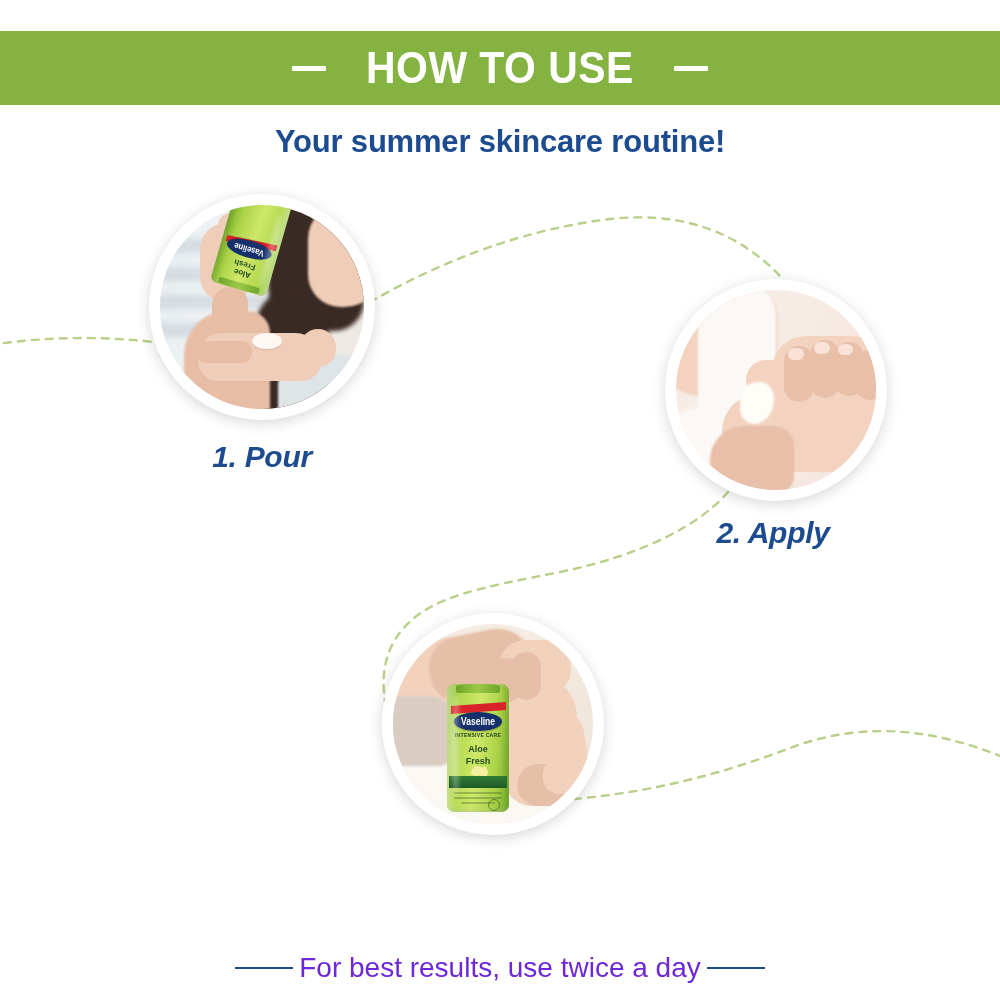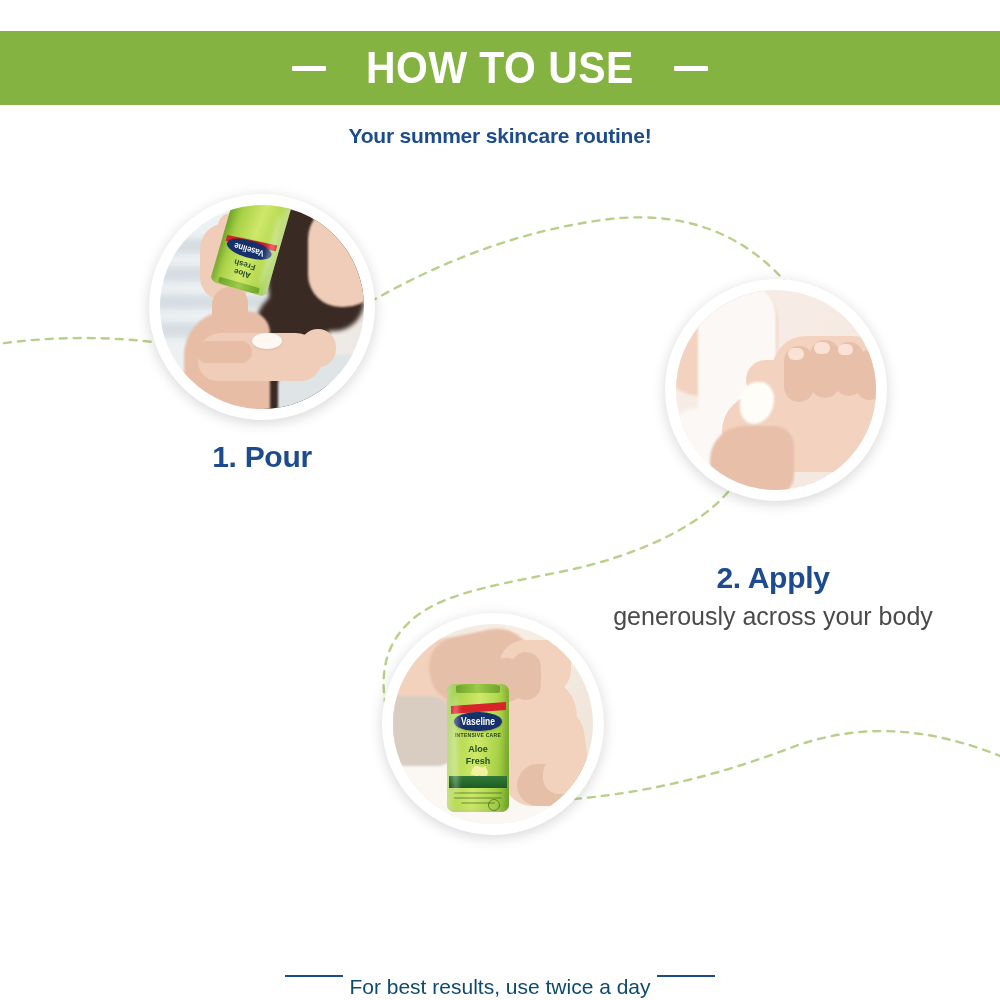--- a/index.html
+++ b/index.html
@@ -59,21 +59,21 @@
   .header-dash.right { margin-left: 30px; }
 
   
   .subtitle {
     position: absolute;
     left: 0;
     top: 124px;
     width: 1000px;
     text-align: center;
     color: #1c4b8f;
-    font-size: 21px;
+    font-size: 31px;
     font-weight: bold;
     letter-spacing: -0.2px;
     z-index: 5;
   }
 
   
   .step-circle {
     position: absolute;
     border-radius: 50%;
     background: #ffffff;
@@ -95,20 +95,21 @@
     z-index: 6;
     text-align: center;
   }
   .step-title {
     color: #1c4b8f;
     font-size: 30px;
     font-weight: bold;
     letter-spacing: -0.3px;
     line-height: 1.1;
     white-space: nowrap;
+    font-style: italic;
   }
   .step-sub {
     color: #4a4a4a;
     font-size: 25px;
     line-height: 1.25;
     margin-top: 7px;
     white-space: nowrap;
   }
 
   
@@ -121,25 +122,24 @@
     align-items: center;
     justify-content: center;
     z-index: 6;
   }
   .footer-rule {
     width: 58px;
     height: 2px;
     background: #1c4b8f;
   }
   .footer-text {
-    color: #0c4a6e;
-    font-size: 21px;
+    color: #6d28d9;
+    font-size: 28px;
     padding: 0 6px;
     white-space: nowrap;
-    margin-top: 23px;
   }
 
   
   .scene { position: absolute; inset: 0; }
 
   
   .s1-bg { position:absolute; inset:0; background:
       linear-gradient(100deg,#e8eef1 0%, #eef2f4 28%, #f2f0ec 55%, #ece7e2 100%); }
   .s1-blind { position:absolute; left:-10px; width:140px; height:14px;
       background:rgba(205,214,220,0.75); filter:blur(3px); }
@@ -339,23 +339,22 @@
 
         <div style="position:absolute; left:112px; top:58px; width:16px; height:12px; border-radius:7px; background:#fae3d6;"></div>
         <div style="position:absolute; left:138px; top:52px; width:16px; height:12px; border-radius:7px; background:#fae3d6;"></div>
         <div style="position:absolute; left:162px; top:54px; width:15px; height:11px; border-radius:7px; background:#fae3d6;"></div>
 
         <div style="position:absolute; left:64px; top:92px; width:34px; height:42px; border-radius:50% 40% 60% 40%; background:#fffdf8; filter:blur(1px);"></div>
       </div>
     </div>
   </div>
 
-  <div class="step-caption" style="left:588px; top:516px; width:370px;margin-top:45px;">
+  <div class="step-caption" style="left:588px; top:516px; width:370px;">
     <div class="step-title">2. Apply</div>
-    <div class="step-sub">generously across your body</div>
   </div>
 
   <div class="step-circle" style="left:382px; top:613px; width:222px; height:222px;">
     <div class="photo">
       <div class="scene">
         <div class="s3-bg"></div>
 
         <div class="s3-sheet" style="left:-20px; top:132px; width:260px; height:110px; border-radius:30px 20px 0 0; filter:blur(1px);"></div>
         <div class="s3-sheet" style="left:-20px; top:-10px; width:70px; height:180px; border-radius:0 26px 20px 0; filter:blur(2px); opacity:0.85;"></div>
 

